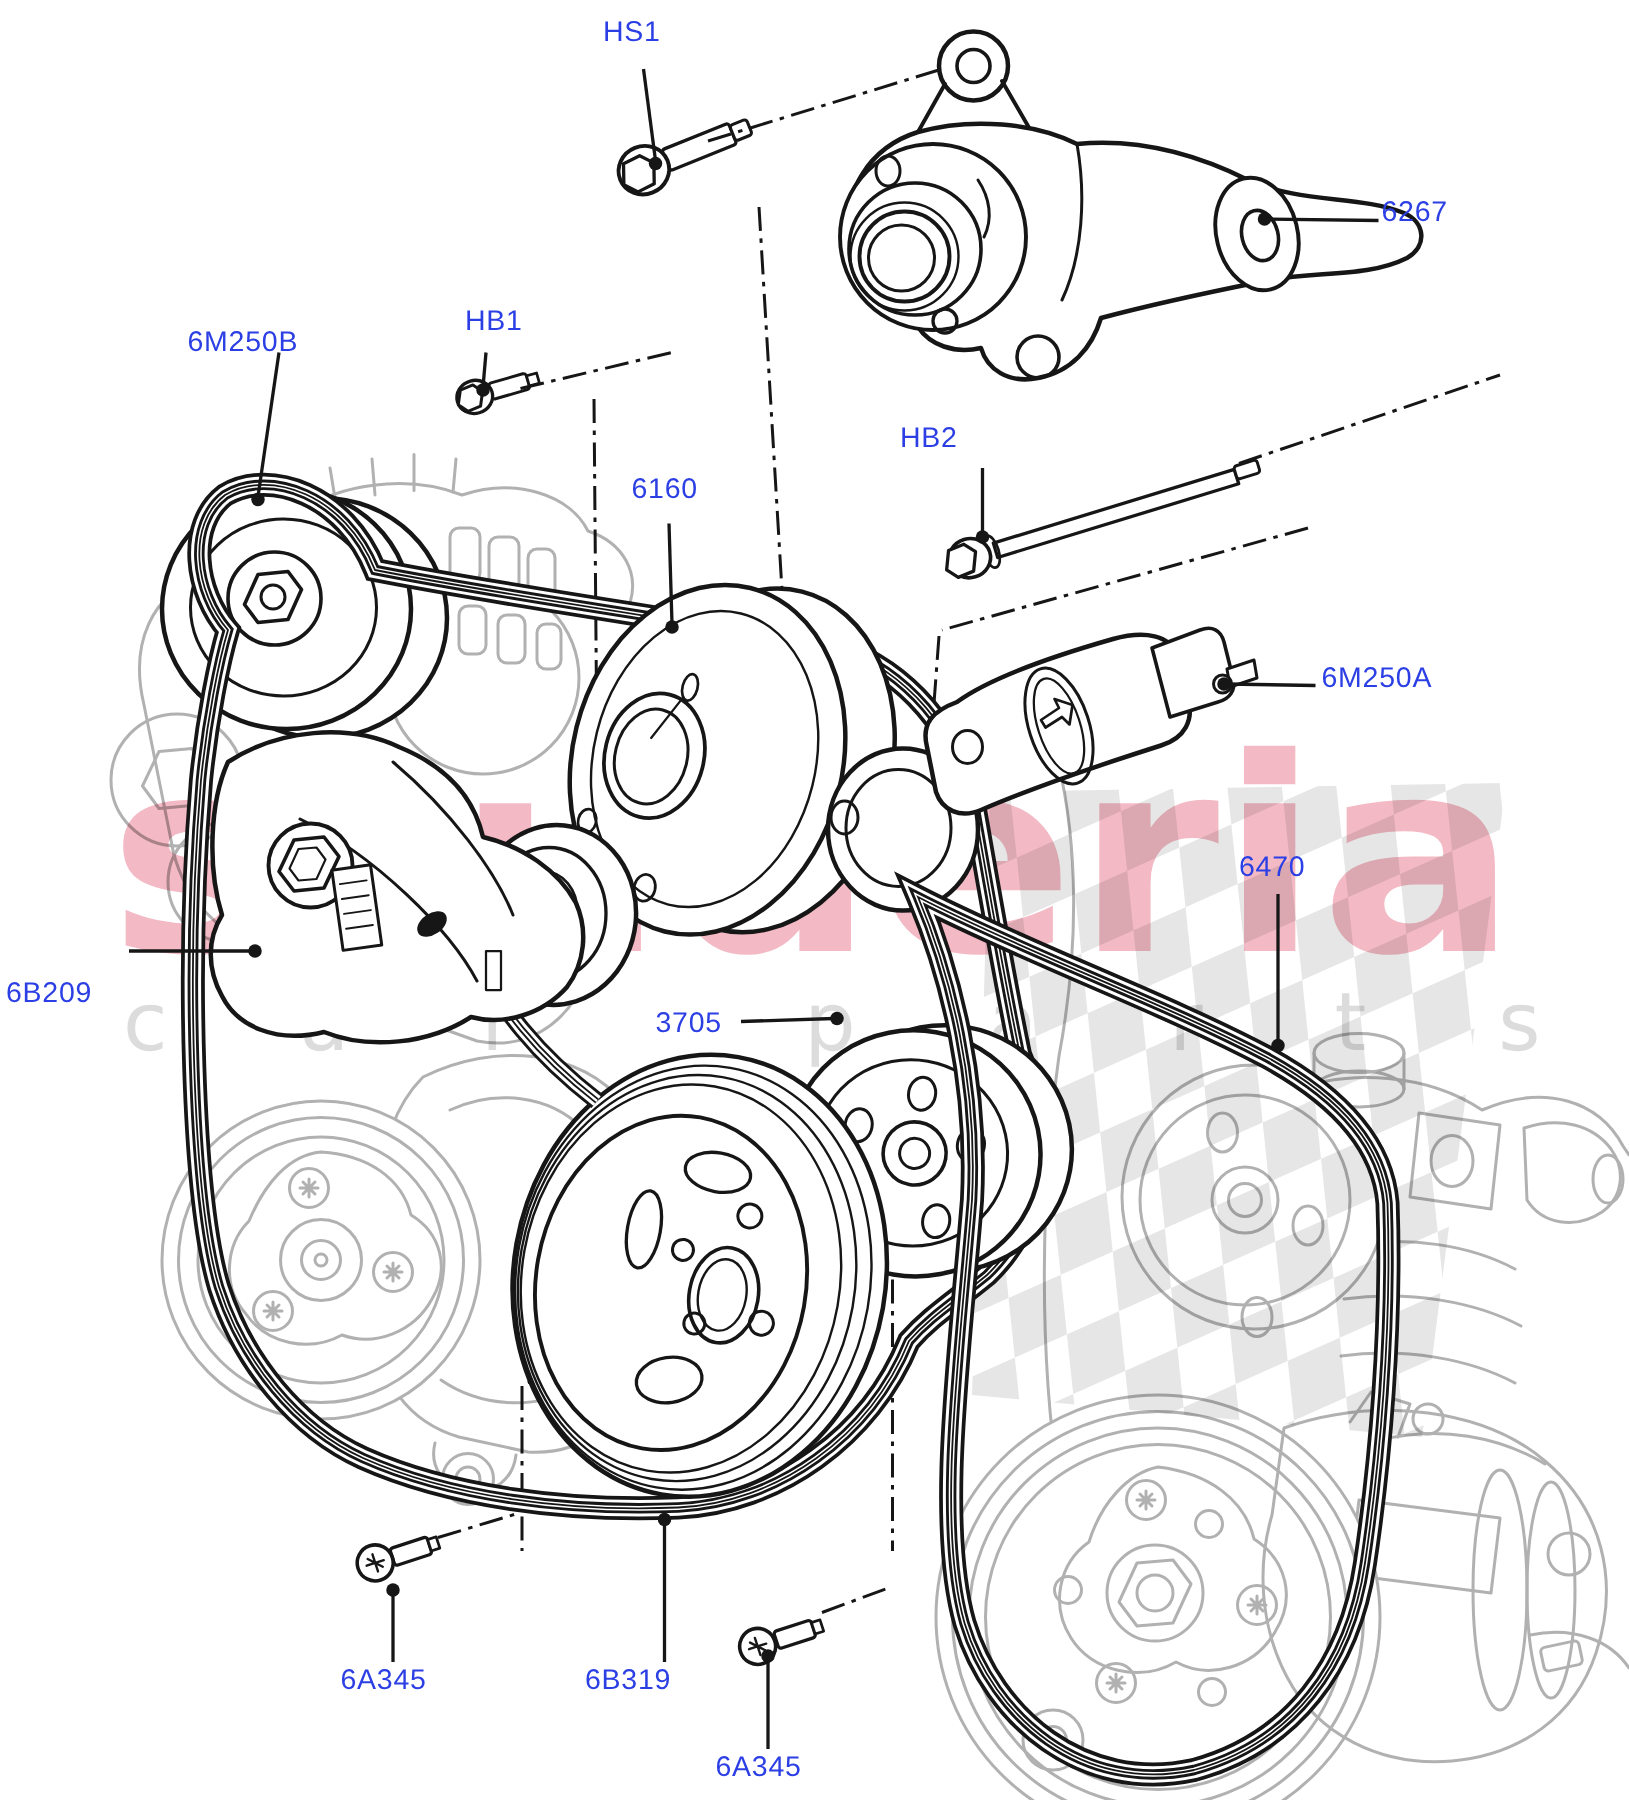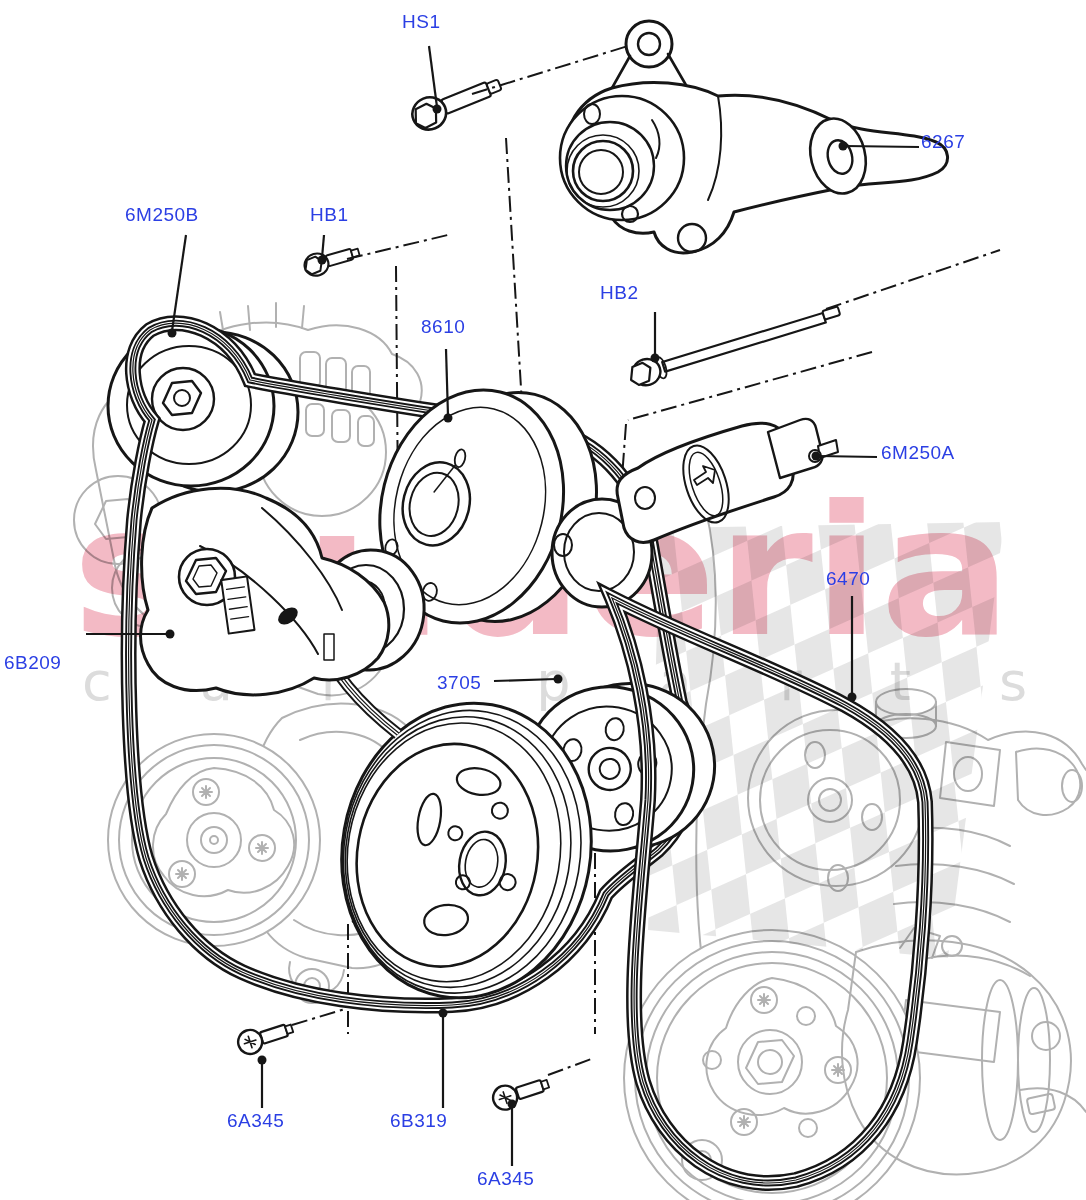--- a/index.html
+++ b/index.html
@@ -339,23 +339,23 @@
       <line class="leader" x1="443" y1="1108" x2="443" y2="1015"></line>
           <circle class="dot" cx="443" cy="1013" r="4.5"></circle>
       <line class="leader" x1="512" y1="1166" x2="512" y2="1106"></line>
           <circle class="dot" cx="512" cy="1104" r="4.5"></circle>
     </g>
   </g>
 </svg>
 
   <div class="callout" style="left:402px;top:12px">HS1</div>
   <div class="callout" style="left:921px;top:132px">6267</div>
-  <div class="callout" style="left:125px;top:205px">6M250B</div>
+  <div class="callout" style="left:125px;top:219px">6M250B</div>
   <div class="callout" style="left:310px;top:205px">HB1</div>
-  <div class="callout" style="left:421px;top:317px">8610</div>
+  <div class="callout" style="left:421px;top:317px">6160</div>
   <div class="callout" style="left:600px;top:283px">HB2</div>
   <div class="callout" style="left:881px;top:443px">6M250A</div>
   <div class="callout" style="left:826px;top:569px">6470</div>
   <div class="callout" style="left:4px;top:653px">6B209</div>
   <div class="callout" style="left:437px;top:673px">3705</div>
   <div class="callout" style="left:227px;top:1111px">6A345</div>
   <div class="callout" style="left:390px;top:1111px">6B319</div>
   <div class="callout" style="left:477px;top:1169px">6A345</div>
 </div>
 

